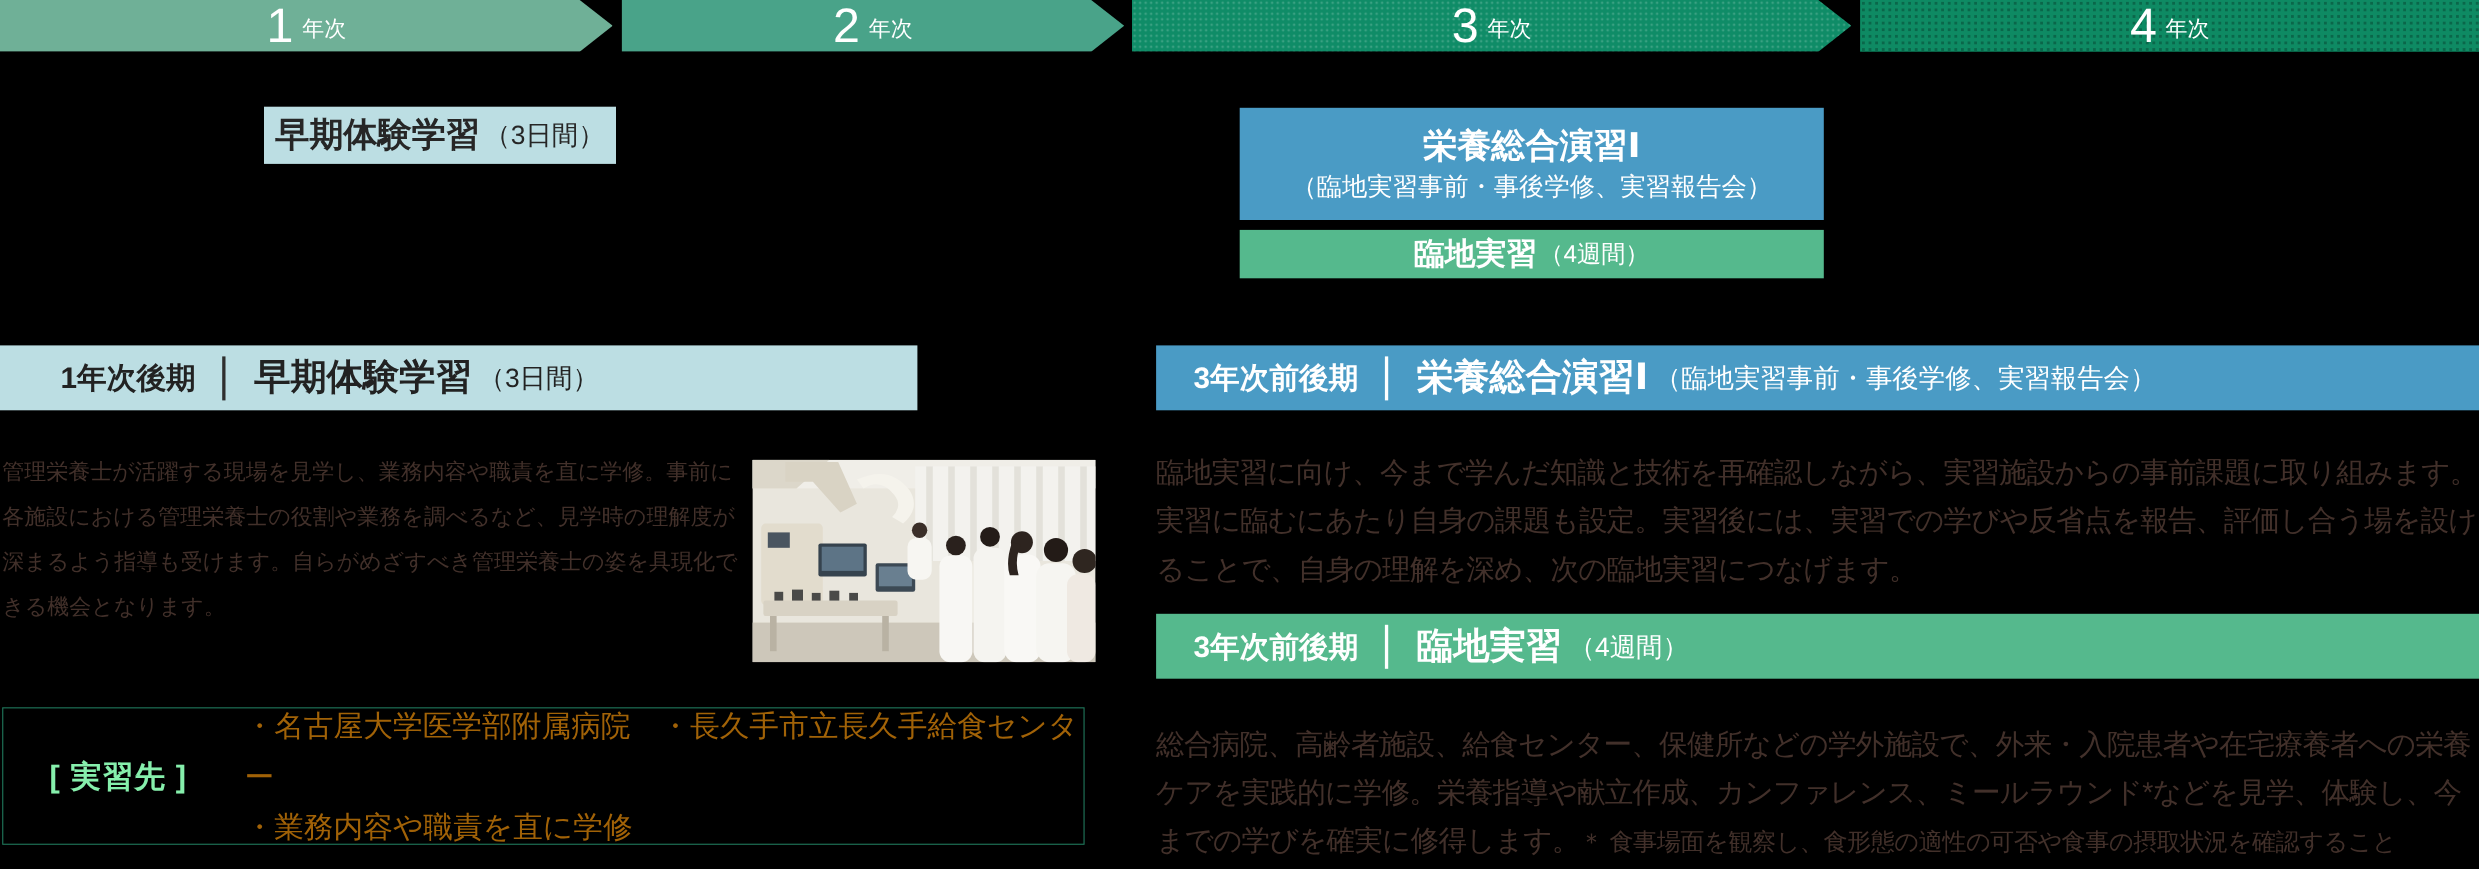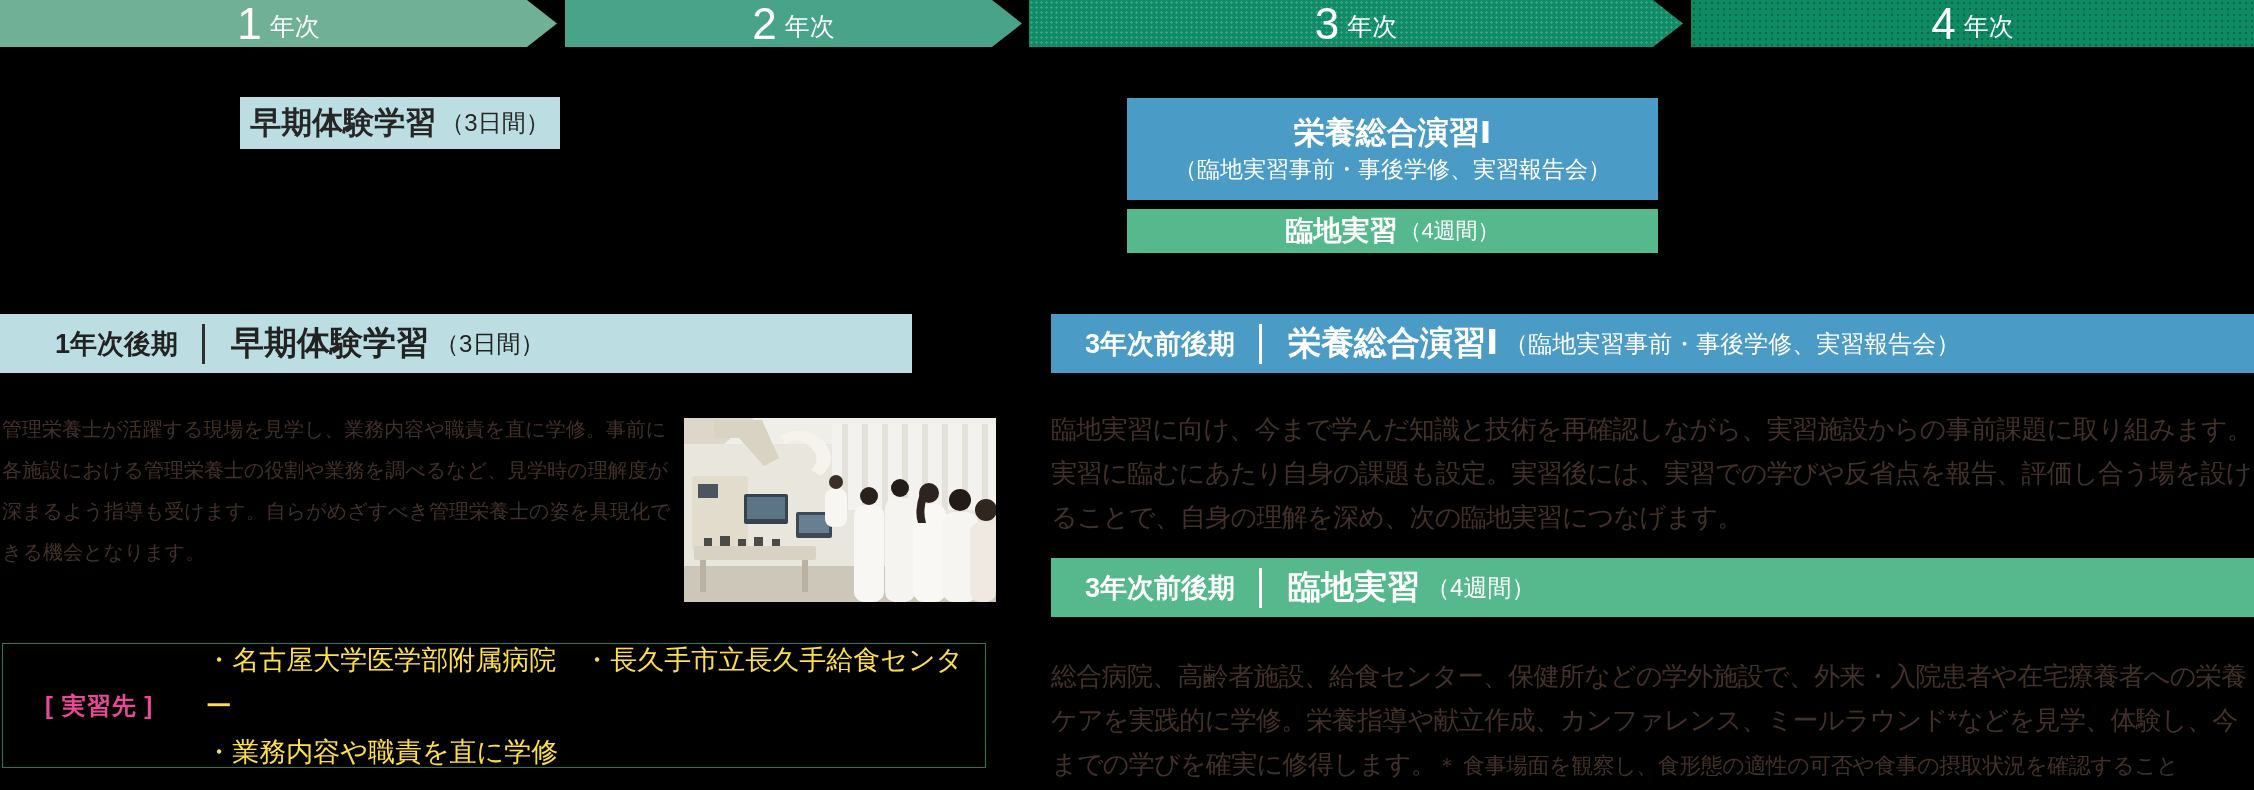--- a/index.html
+++ b/index.html
@@ -3,21 +3,21 @@
 <meta charset="utf-8">
 <style>
   html,body{margin:0;padding:0;background:#000;}
   body{font-family:"Liberation Sans","DejaVu Sans",sans-serif;}
   .canvas{position:relative;width:2254px;height:790px;background:#000;overflow:hidden;}
 
   
   .banner{position:absolute;top:0;height:47px;display:flex;align-items:center;justify-content:center;color:#fff;}
   .banner.arrow{clip-path:polygon(0 0,calc(100% - 30px) 0,100% 50%,calc(100% - 30px) 100%,0 100%);}
   .banner .num{font-size:44px;font-weight:400;line-height:1;}
-  .banner .suffix{font-size:25px;margin-left:8px;padding-top:6px;}
+  .banner .suffix{font-size:20px;margin-left:8px;padding-top:6px;}
   .banner1{left:0;width:557px;background:#6FB097;}
   .banner2{left:565px;width:457px;background:#49A389;}
   .banner3{left:1029px;width:654px;background-color:#0F8C67;
            background-image:radial-gradient(circle,rgba(255,255,255,.18) 1.1px,transparent 1.4px);background-size:5px 5px;}
   .banner4{left:1691px;width:563px;background-color:#0E8A63;
            background-image:radial-gradient(circle,rgba(0,0,0,.25) 1.3px,transparent 1.6px);background-size:6px 6px;}
 
   
   .early-box{position:absolute;left:240px;top:97px;width:320px;height:52px;background:#BCDEE3;
              display:flex;align-items:center;justify-content:center;color:#262626;}
@@ -31,42 +31,42 @@
               display:flex;align-items:center;justify-content:center;}
   .prog-green .t{font-size:28px;font-weight:700;}
   .prog-green .n{font-size:22px;margin-left:2px;}
 
   
   .sec-head{position:absolute;height:59px;display:flex;align-items:center;}
   .sec-head .term{font-size:27px;font-weight:600;}
   .sec-head .div{width:3px;height:40px;margin:0 26px 0 24px;}
   .sec-head .title{font-size:33px;font-weight:700;}
   .sec-head .note{font-size:24px;margin-left:6px;}
-  .head-left{left:0;top:314px;width:912px;background:#BCDEE3;color:#222;padding-left:55px;box-sizing:border-box;}
+  .head-left{left:0;top:314px;width:834px;background:#BCDEE3;color:#222;padding-left:55px;box-sizing:border-box;}
   .head-left .div{background:#2f2f2f;}
   .head-rtop{left:1051px;top:314px;width:1203px;background:#4A9BC5;color:#fff;padding-left:34px;box-sizing:border-box;}
   .head-rtop .div{background:#fff;}
   .head-rbot{left:1051px;top:558px;width:1203px;background:#55B98D;color:#fff;padding-left:34px;box-sizing:border-box;}
   .head-rbot .div{background:#fff;}
 
   
   .para{position:absolute;color:#42302A;}
   .para-left{left:2px;top:409px;width:672px;font-size:20px;line-height:41px;letter-spacing:0;}
   .para-rtop{left:1051px;top:407px;width:1203px;font-size:26px;line-height:44px;letter-spacing:-.7px;}
   .para-rbot{left:1051px;top:654px;width:1203px;font-size:26px;line-height:44px;letter-spacing:-.7px;}
   .footnote{font-size:22px;letter-spacing:-.5px;}
 
   
   .photo{position:absolute;left:684px;top:418px;width:312px;height:184px;}
 
   
   .sites{position:absolute;left:2px;top:643px;width:984px;height:125px;border:1px solid #20795C;
          display:flex;align-items:center;box-sizing:border-box;padding-left:42px;}
-  .sites .label{color:#ec4899;font-size:24px;font-weight:600;letter-spacing:1px;white-space:nowrap;text-align:center;}
-  .sites .items{margin-left:52px;color:#fde047;font-size:27px;line-height:46px;}
+  .sites .label{color:#86efac;font-size:28px;font-weight:600;letter-spacing:1px;white-space:nowrap;text-align:center;}
+  .sites .items{margin-left:52px;color:#a16207;font-size:27px;line-height:46px;}
 </style>
 </head>
 <body>
 
 <div class="canvas">
 
   <div class="banner banner1 arrow">
     <span class="num">1</span>
     <span class="suffix">年次</span>
   </div>

